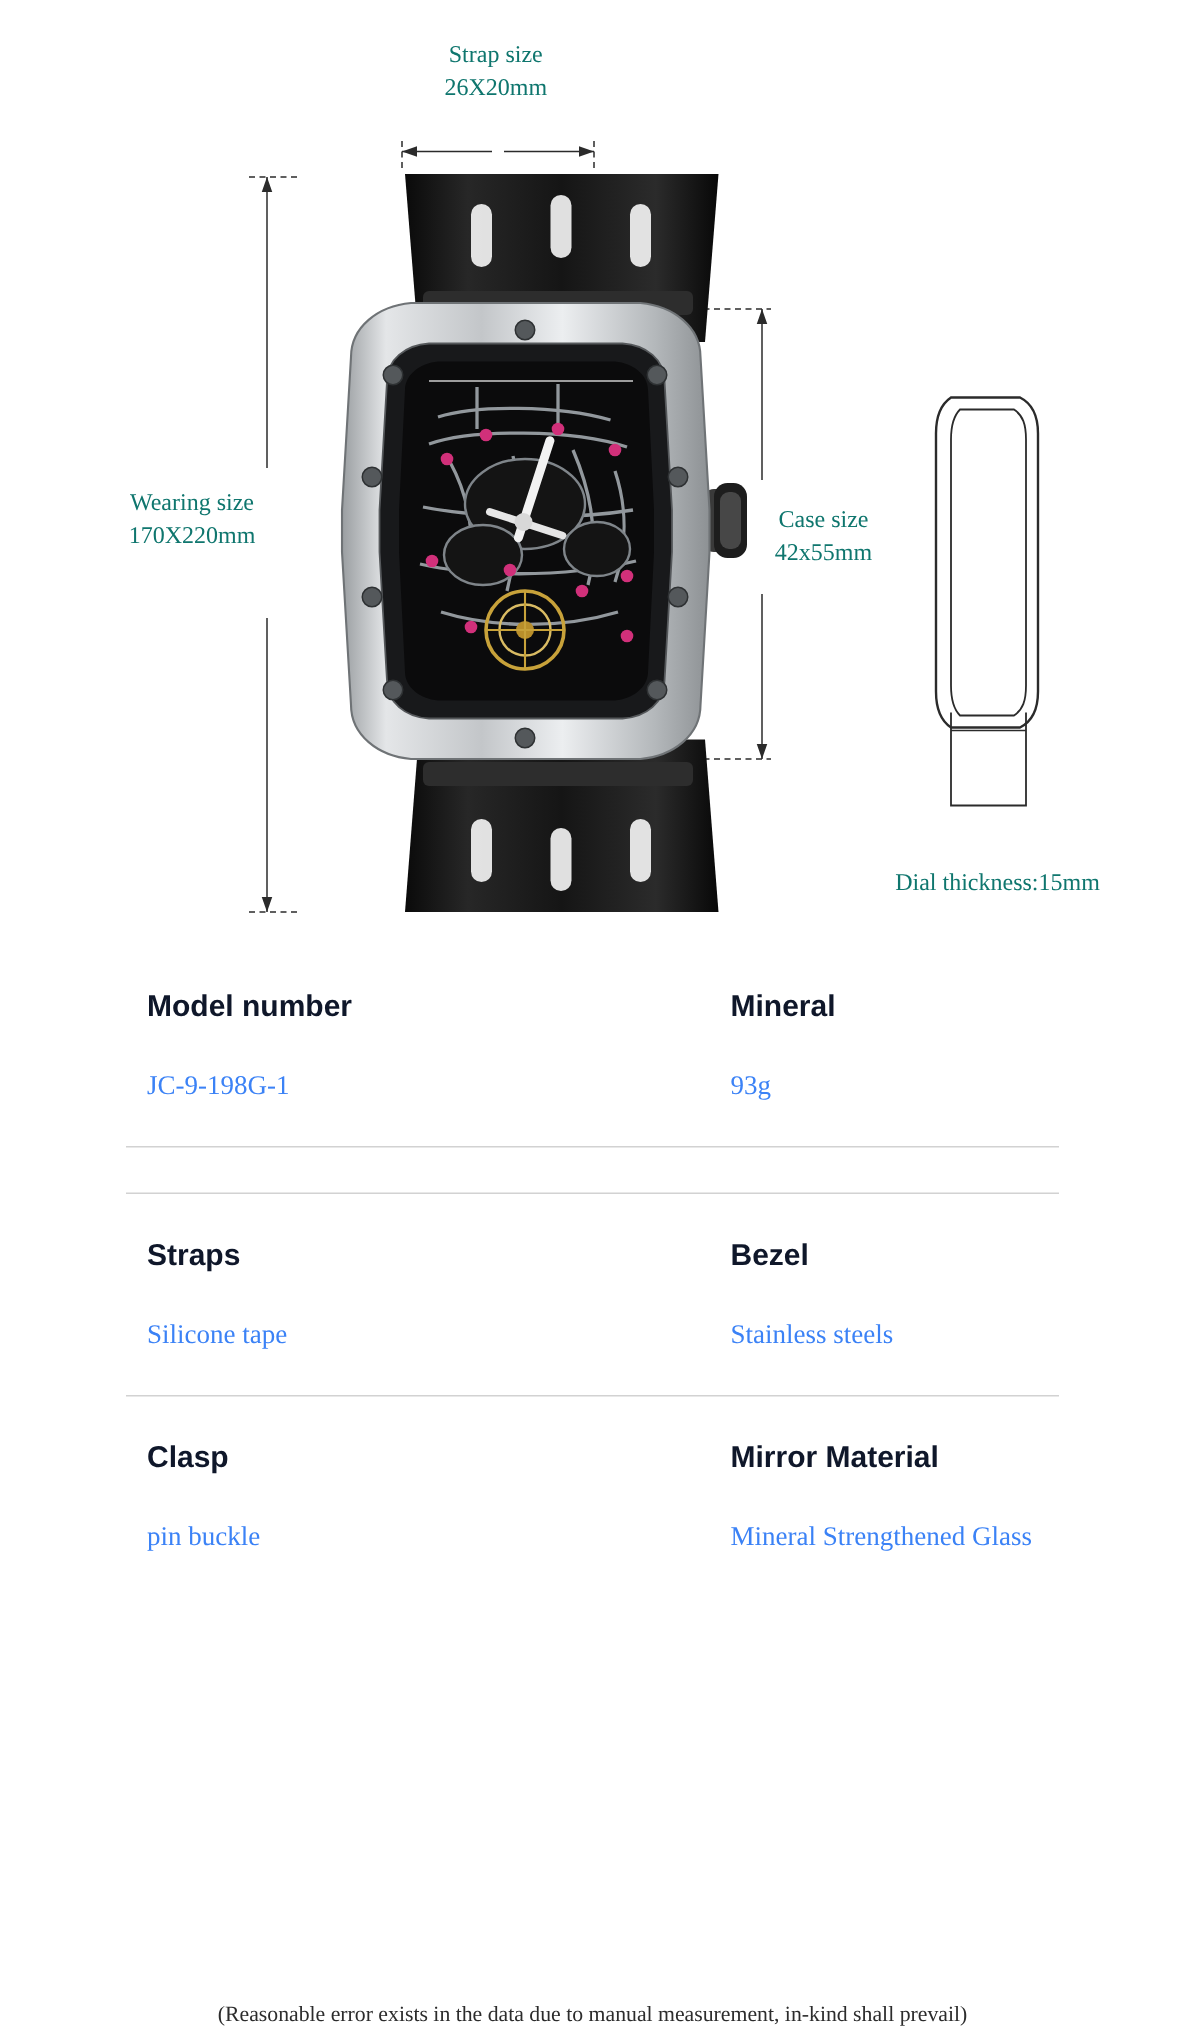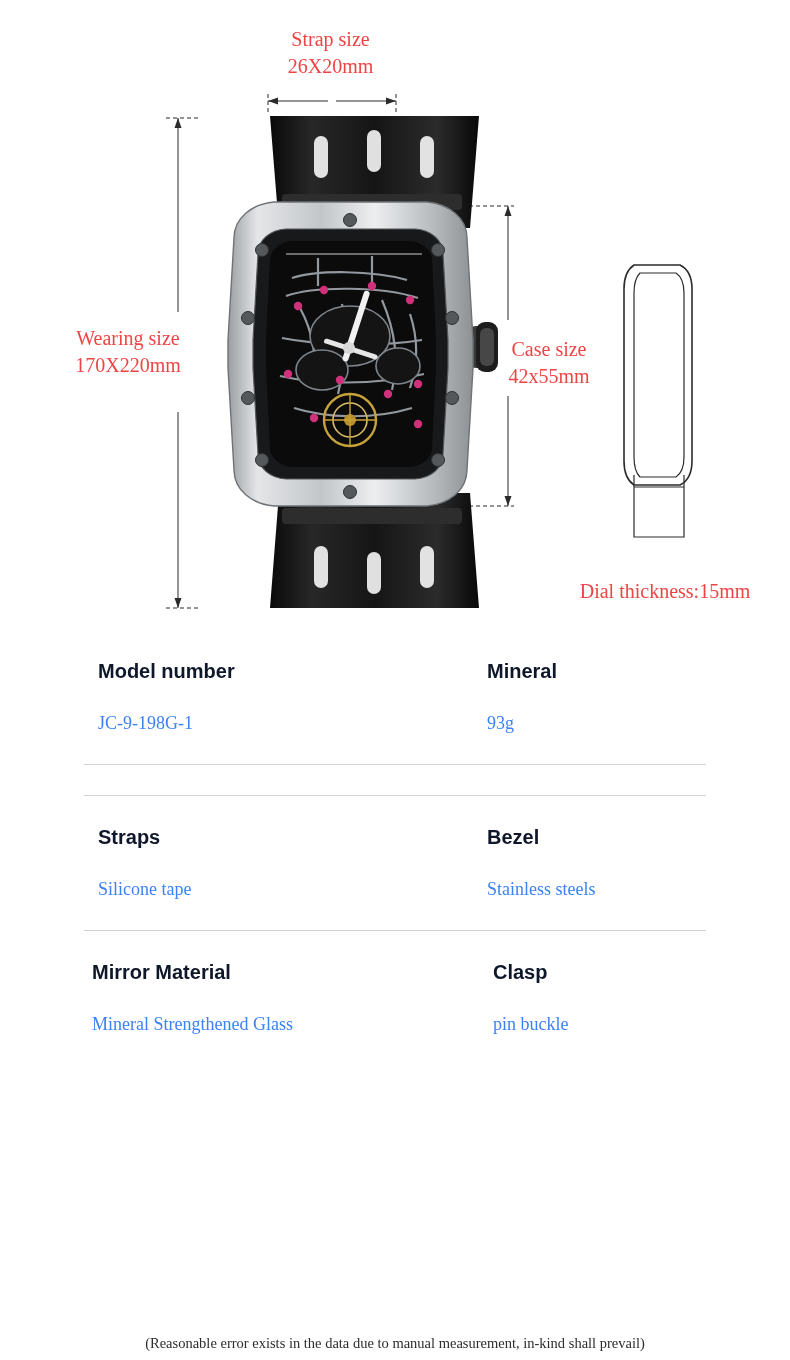--- a/index.html
+++ b/index.html
@@ -24,23 +24,23 @@
   
   .diagram {
     position: relative;
     width: 790px;
     height: 650px;
   }
 
   .dim-label {
     position: absolute;
     font-family: "Liberation Serif", serif;
-    font-size: 20px;
+    font-size: 16px;
     line-height: 1.35;
-    color: #ef4444;
+    color: #0f766e;
     text-align: center;
     white-space: pre-line;
   }
 
   
   .watch-wrap {
     position: absolute;
     left: 222px;
     top: 108px;
     width: 305px;
@@ -327,26 +327,26 @@
           <p class="spec-key">Bezel</p>
           <p class="spec-val">Stainless steels</p>
         </div>
       </div>
     </div>
 
     <div class="divider"></div>
 
     <div class="spec-row">
       <div class="spec-grid">
+        <div class="spec-col c1">
+          <p class="spec-key">Clasp</p>
+          <p class="spec-val">pin buckle</p>
+        </div>
         <div class="spec-col c2">
           <p class="spec-key">Mirror Material</p>
           <p class="spec-val">Mineral Strengthened Glass</p>
         </div>
-        <div class="spec-col c1">
-          <p class="spec-key">Clasp</p>
-          <p class="spec-val">pin buckle</p>
-        </div>
       </div>
     </div>
   </div>
 
   <div class="footnote">(Reasonable error exists in the data due to manual measurement, in-kind shall prevail)</div>
 </div>
 
 </body></html>

